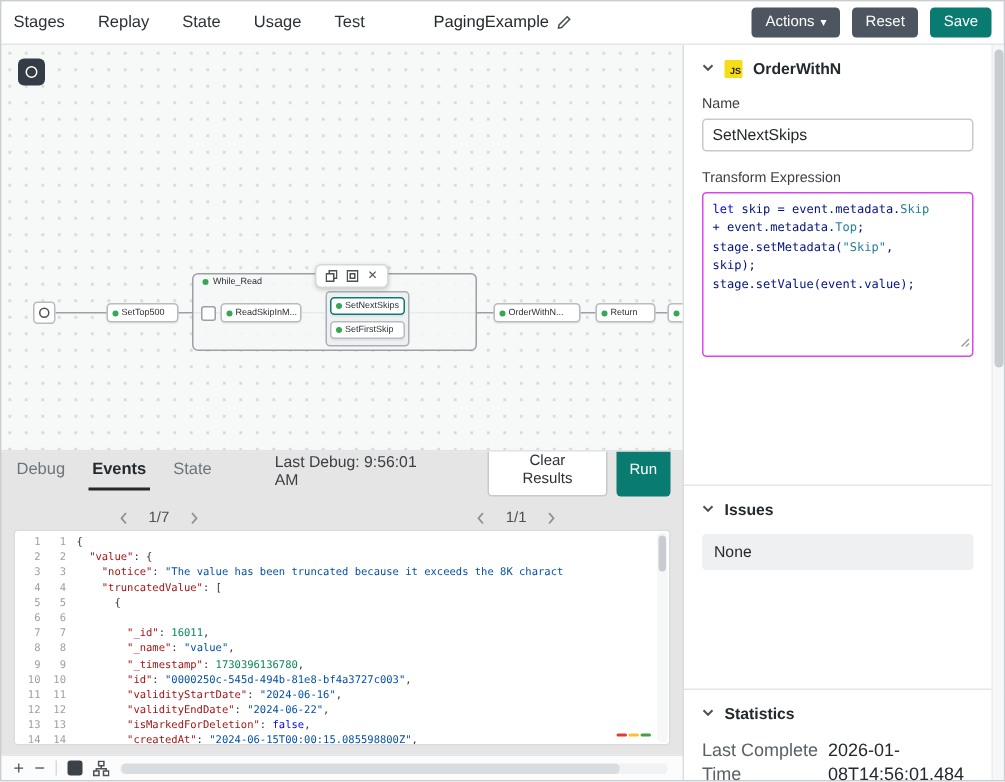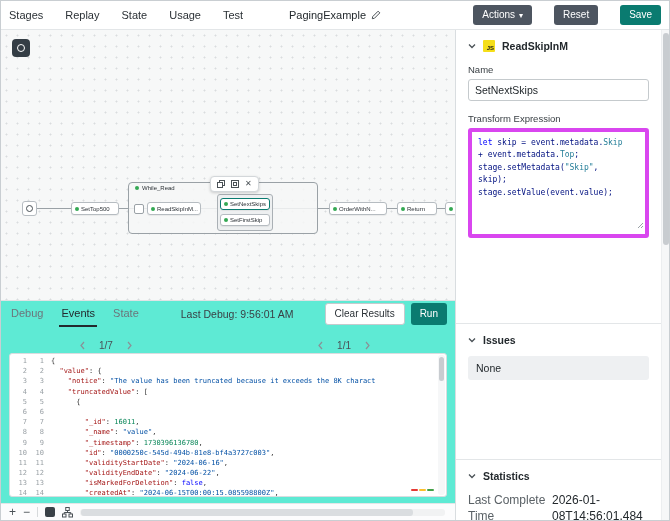--- a/index.html
+++ b/index.html
@@ -1,26 +1,26 @@
 <!DOCTYPE html>
 <html><head>
 <meta charset="utf-8">
 <style>
   * { margin:0; padding:0; box-sizing:border-box; }
   html,body { width:670px; height:521px; overflow:hidden; }
   body { font-family:"Liberation Sans",sans-serif; color:#23292d; background:#fff; }
-  .app { width:670px; height:521px; border:1px solid #c9ced2; display:flex; flex-direction:column; background:#5eead4; }
+  .app { width:670px; height:521px; border:1px solid #c9ced2; display:flex; flex-direction:column; background:#e5e5e5; }
 
   
   .topbar { height:29px; flex:0 0 auto; display:flex; align-items:center; padding:0 8px; border-bottom:1px solid #e3e6e8; position:relative; background:#fff; }
   .menu { display:flex; gap:22px; font-size:11px; color:#2b3136; z-index:2; }
   .menu-item { cursor:pointer; }
   .title-wrap { position:absolute; left:0; right:0; top:0; bottom:0; display:flex; align-items:center; justify-content:center; gap:5px; font-size:11px; color:#23292d; }
   .edit-icon svg { display:block; }
-  .topbar-buttons { margin-left:auto; display:flex; gap:22px; z-index:2; }
+  .topbar-buttons { margin-left:auto; display:flex; gap:8px; z-index:2; }
   .btn { font-family:inherit; font-size:10px; border:none; border-radius:3px; padding:4px 9px; color:#fff; cursor:pointer; line-height:1.2; }
   .btn.dark { background:#4d5560; }
   .btn.teal { background:#0a7b70; }
   .btn.outline { background:#fff; color:#2b3136; border:1px solid #c5cacd;margin-left:16px; }
   .caret { font-size:8px; margin-left:4px; }
 
   
   .body { flex:1; display:flex; min-height:0; }
   .left { width:455px; flex:0 0 auto; border-right:1px solid #d9dde0; display:flex; flex-direction:column; min-height:0; }
 
@@ -41,21 +41,21 @@
   .group-label .dot { width:4px; height:4px; border-radius:50%; background:#34a853; }
   .inner-group { background:#eef0f1; border:1px solid #aab0b5; border-radius:3px; }
   .collapse-sq { position:absolute; width:10px; height:10px; background:#fff; border:1px solid #9aa1a6; border-radius:2px; cursor:pointer; }
   .node-toolbar { position:absolute; background:#fff; border:1px solid #d3d7da; border-radius:4px; box-shadow:0 1px 3px rgba(0,0,0,.18); display:flex; align-items:center; gap:6px; padding:3px 6px; height:16px; }
   .nt-icon { display:flex; align-items:center; cursor:pointer; color:#4a5156; font-size:8px; line-height:1; }
 
   
   .debug { flex:1; display:flex; flex-direction:column; min-height:0; }
   .debug-header { height:26px; flex:0 0 auto; display:flex; padding:0 8px; gap:14px; }
   .tab { display:flex; align-items:center; font-size:11px; color:#6c757b; padding:0 2px; border-bottom:2px solid transparent; cursor:pointer; }
-  .tab.active { color:#23292d; font-weight:normal; border-bottom-color:#23292d; }
+  .tab.active { color:#23292d; font-weight:bold; border-bottom-color:#23292d; }
   .last-debug { align-self:center; font-size:10.5px; color:#3a4045; margin-left:26px; }
   .debug-buttons { margin-left:auto; align-self:center; display:flex; gap:6px; }
   .pager-row { height:24px; flex:0 0 auto; display:flex; align-items:flex-end; justify-content:space-between; padding:0 84px 0 78px; }
   .pager { display:flex; align-items:center; gap:13px; font-size:10px; color:#4a5156; }
   .chev { display:flex; align-items:center; cursor:pointer; }
   .code-area { flex:1; margin:2px 8px 6px; border:1px solid #d9dde0; border-radius:3px; background:#fff; position:relative; overflow:hidden; font-family:"DejaVu Sans Mono",monospace; font-size:7px; }
   .code-lines { padding:2px 0 0 2px; }
   .code-row { display:flex; height:10.2px; line-height:10.2px; white-space:pre; }
   .gut { width:15px; text-align:right; color:#9aa1a6; flex:0 0 auto; }
   .gut + .gut { margin-left:2px; }
@@ -81,21 +81,21 @@
   
   .sidebar { flex:1; position:relative; display:flex; flex-direction:column; min-height:0; background:#fff; }
   .section { padding:10px 20px 0 12px; }
   .sec-js { height:293px; flex:0 0 auto; }
   .sec-issues { height:136px; flex:0 0 auto; border-top:1px solid #e3e6e8; }
   .sec-stats { flex:1; border-top:1px solid #e3e6e8; }
   .section-header { display:flex; align-items:center; gap:7px; font-size:10.5px; font-weight:bold; color:#23292d; cursor:pointer; }
   .js-badge { width:12px; height:12px; background:#f5de19; color:#1b1b1b; font-size:6px; font-weight:bold; display:flex; align-items:flex-end; justify-content:flex-end; padding:1px; border-radius:1px; }
   .field-label { font-size:9.5px; color:#3a4045; margin:12px 0 4px; font-weight:normal; }
   .text-input { width:100%; height:22px; border:1px solid #c5cacd; border-radius:3px; font-family:inherit; font-size:10.5px; padding:0 6px; color:#23292d; background:#fff; }
-  .expr-box { width:100%; height:110px; border:4px solid #d946ef; border-radius:3px; font-family:"DejaVu Sans Mono",monospace; font-size:8px; line-height:1.55; padding:5px 6px; color:#001080; white-space:pre-wrap; position:relative; overflow:hidden; background:#fff; cursor:text; }
+  .expr-box { width:100%; height:110px; border:1px solid #d946ef; border-radius:3px; font-family:"DejaVu Sans Mono",monospace; font-size:8px; line-height:1.55; padding:5px 6px; color:#001080; white-space:pre-wrap; position:relative; overflow:hidden; background:#fff; cursor:text; }
   .tk-kw { color:#0000ff; } .tk-jstr { color:#267f99; } .tk-prop { color:#267f99; }
   .resize-handle { position:absolute; right:1px; bottom:1px; }
   .issues-none { background:#eef0f2; border-radius:3px; padding:6px 8px; font-size:10.5px; color:#23292d; margin-top:10px; }
   .stat-row { display:flex; margin-top:10px; font-size:12px; }
   .stat-label { width:84px; color:#5a6166; line-height:1.35; }
   .stat-value { width:92px; color:#23292d; line-height:1.35; overflow-wrap:break-word; }
   .side-scrollbar { position:absolute; top:0; right:0; bottom:0; width:8px; background:#f6f7f8; border-left:1px solid #eceef0; }
   .side-thumb { position:absolute; top:3px; left:1px; width:6px; height:212px; background:#c8ccd0; border-radius:3px; }
 </style>
 </head>
@@ -300,21 +300,21 @@
     </div>
 
     <aside class="sidebar">
 
       <div class="section sec-js">
         <div class="section-header">
           <span><svg width="8" height="8" viewBox="0 0 8 8">
                 <polyline points="1,2.5 4,5.5 7,2.5" fill="none" stroke="#4a5156" stroke-width="1.3"></polyline>
               </svg></span>
           <span class="js-badge">JS</span>
-          <span>ReadSkipInM</span>
+          <span>OrderWithN</span>
         </div>
         <div class="field-label">Name</div>
         <input class="text-input" type="text" value="SetNextSkips" style="">
         <div class="field-label">Transform Expression</div>
         <div class="expr-box"><span class="tk-kw">let</span> skip = event.metadata.<span class="tk-prop">Skip</span>
 + event.metadata.<span class="tk-prop">Top</span>;
 stage.setMetadata(<span class="tk-jstr">"Skip"</span>,
 skip);
 stage.setValue(event.value);
           <span class="resize-handle"><svg width="8" height="8" viewBox="0 0 8 8">

